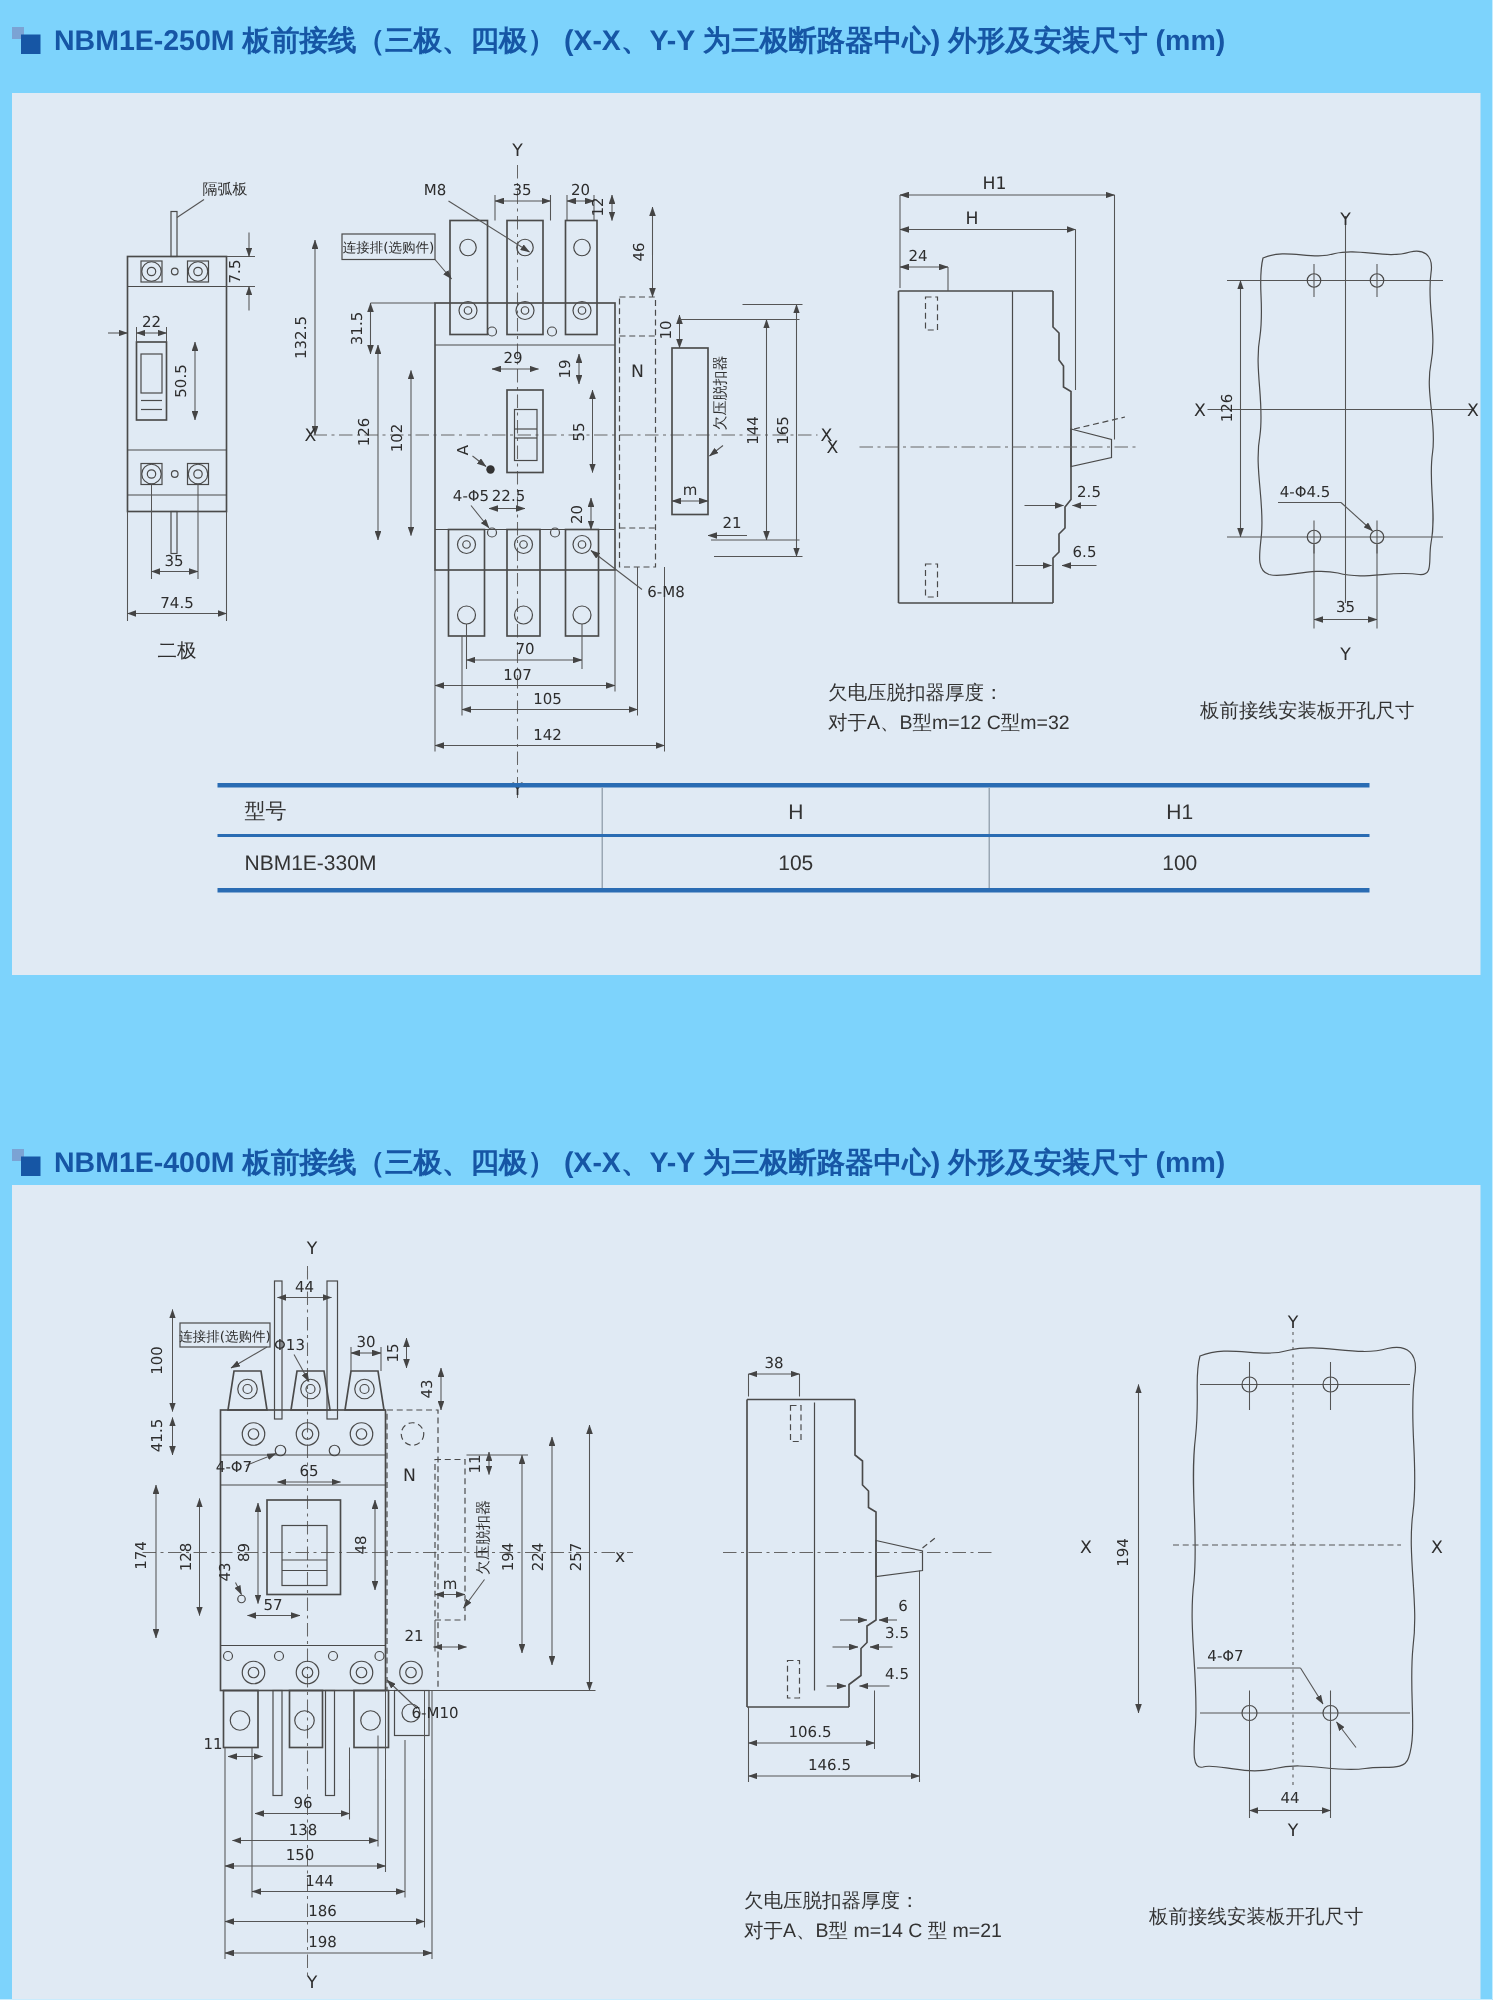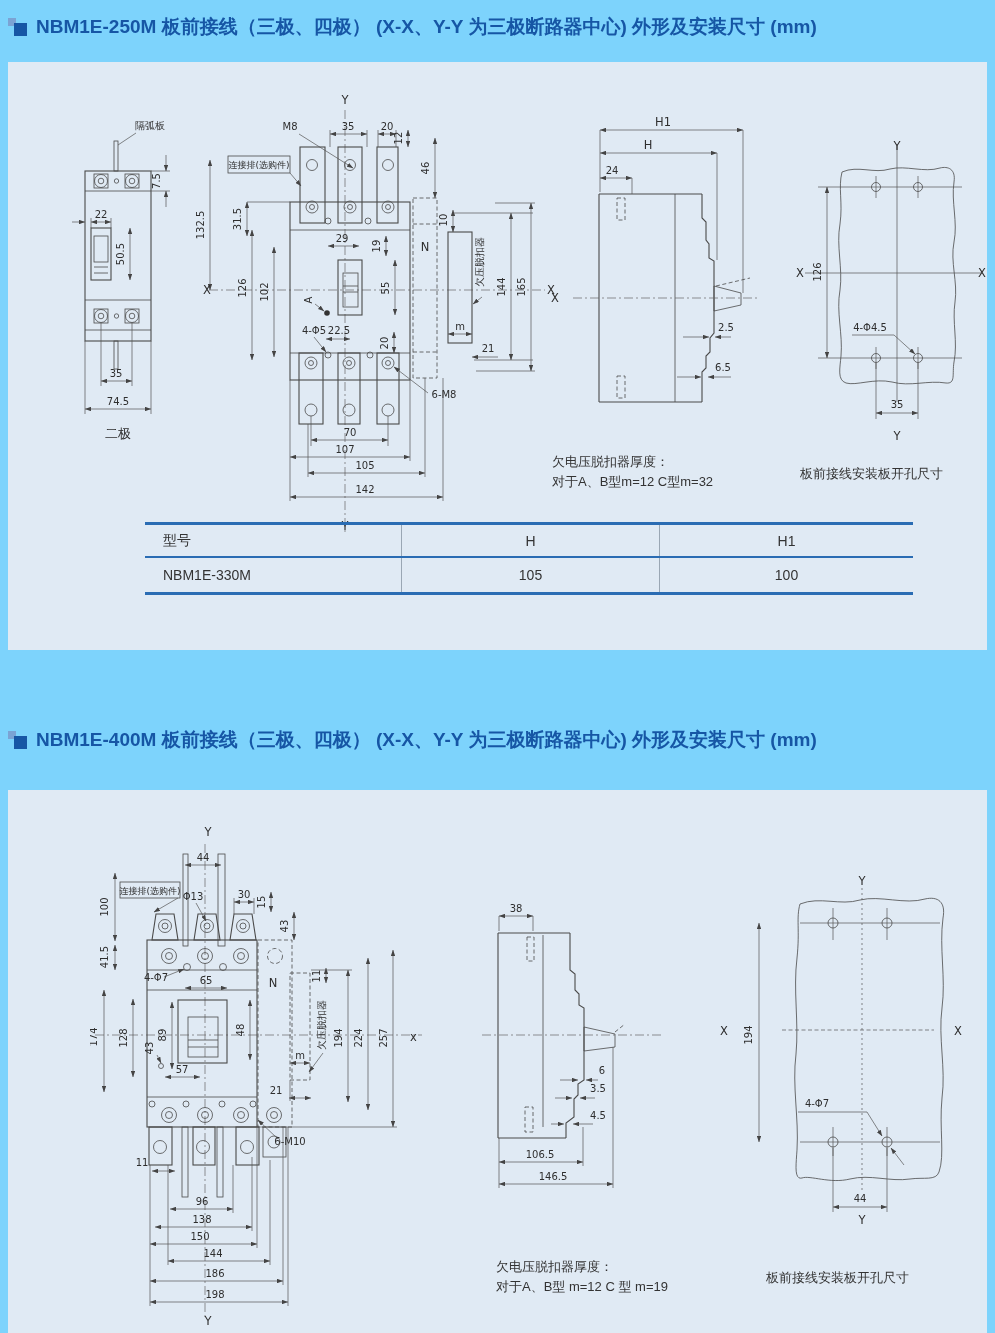--- a/index.html
+++ b/index.html
@@ -321,21 +321,21 @@
       <div class="tc">H</div>
       <div class="tc">H1</div>
     </div>
     <div class="tr row">
       <div class="td">NBM1E-330M</div>
       <div class="tc">105</div>
       <div class="tc">100</div>
     </div>
   </div>
 
-  <div class="sec-header" style="top:727px;">
+  <div class="sec-header" style="top:762px;">
     <span class="bullet">
         <span class="b-sm"></span>
         <span class="b-lg"></span>
       </span>
     <span class="sec-title">NBM1E-400M 板前接线（三极、四极） (X-X、Y-Y 为三极断路器中心) 外形及安装尺寸 (mm)</span>
   </div>
 
   <svg class="drw" style="left:90px;top:820px;" width="345" height="515" viewBox="0 0 345 515">
     <defs>
         <marker id="ar5" viewBox="0 0 10 7" refX="9.5" refY="3.5" markerWidth="9" markerHeight="6.3" orient="auto-start-reverse">
@@ -553,17 +553,17 @@
     <text class="ax" x="10" y="175">X</text>
     <text class="ax" x="244" y="175">X</text>
     <text class="t" x="42" y="175" transform="rotate(-90 42,175)" text-anchor="middle">194</text>
     <text class="t" x="107" y="247" text-anchor="middle">4-Φ7</text>
     <text class="t" x="150" y="342" text-anchor="middle">44</text>
     <text class="ax" x="152" y="364" text-anchor="middle">Y</text>
   </svg>
 
   <div class="note" style="left:496px;top:1257px;">
     <div>欠电压脱扣器厚度：</div>
-      <div>对于A、B型 m=12  C 型 m=19</div>
+      <div>对于A、B型 m=14  C 型 m=21</div>
   </div>
   <div class="note" style="left:766px;top:1268px;">板前接线安装板开孔尺寸</div>
 
 </div>
 
 </body></html>

